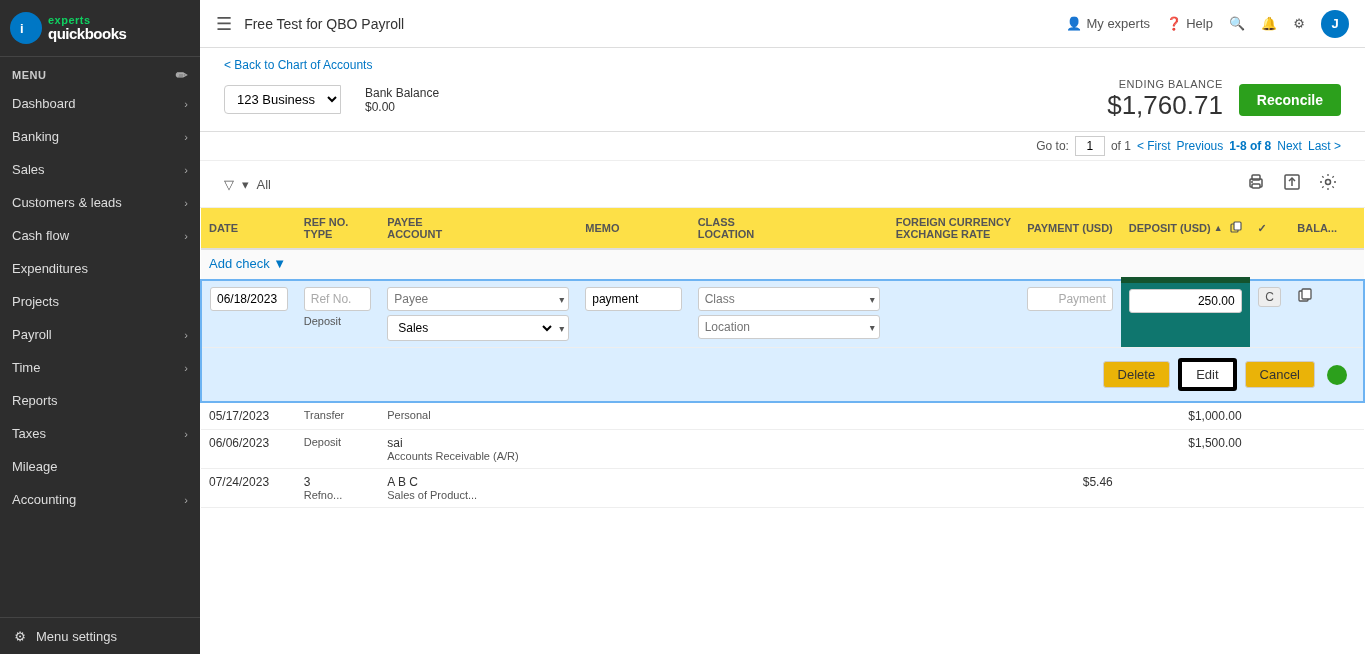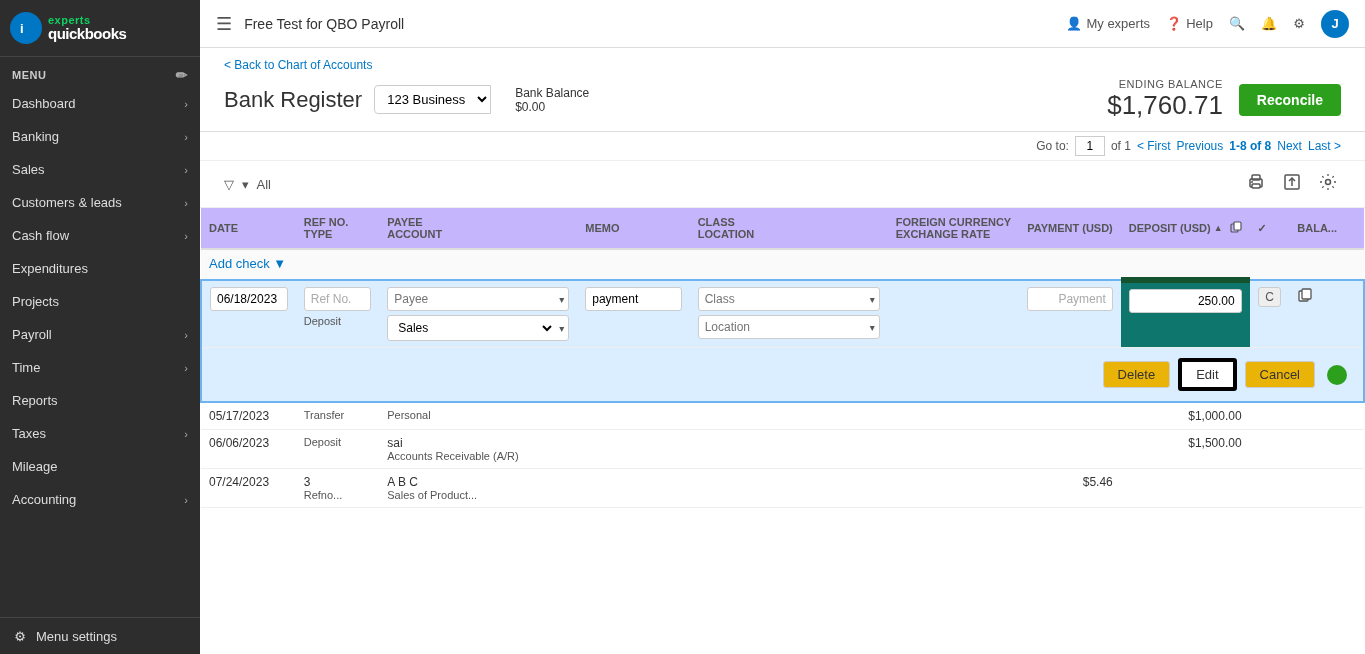--- a/index.html
+++ b/index.html
@@ -58,21 +58,21 @@
 
     
     .filter-bar { background: white; padding: 8px 24px; border-bottom: 1px solid #eee; display: flex; align-items: center; justify-content: space-between; }
     .filter-left { display: flex; align-items: center; gap: 8px; color: #555; font-size: 13px; cursor: pointer; }
     .filter-actions { display: flex; gap: 10px; }
     .filter-icon-btn { background: none; border: none; color: #555; cursor: pointer; font-size: 16px; padding: 4px; }
 
     
     .register-scroll { flex: 1; overflow-y: auto; background: white; }
     .register-table { width: 100%; border-collapse: collapse; font-size: 12px; }
-    .register-table th { background: #c4b5fd; color: #555; font-weight: 600; font-size: 11px; text-transform: uppercase; padding: 8px 8px; border-bottom: 2px solid #ddd; text-align: left; white-space: nowrap; position: sticky; top: 0; z-index: 5; }
+    .register-table th { background: #fde047; color: #555; font-weight: 600; font-size: 11px; text-transform: uppercase; padding: 8px 8px; border-bottom: 2px solid #ddd; text-align: left; white-space: nowrap; position: sticky; top: 0; z-index: 5; }
     .register-table td { padding: 6px 8px; border-bottom: 1px solid #eee; color: #333; vertical-align: top; }
     
     .add-check-row td { padding: 6px 8px; background: #fafafa; border-bottom: 1px solid #eee; }
     .add-check-btn { color: #0077c5; font-size: 13px; cursor: pointer; display: flex; align-items: center; gap: 4px; }
     
     .inline-input { border: 1px solid #ccc; border-radius: 3px; padding: 4px 6px; font-size: 12px; width: 100%; background: white; }
     .inline-input::placeholder { color: #aaa; }
     .inline-select-wrap { display: flex; align-items: center; border: 1px solid #ccc; border-radius: 3px; background: white; overflow: hidden; }
     .inline-select { border: none; outline: none; padding: 4px 6px; font-size: 12px; flex: 1; background: transparent; }
     .inline-select-chevron { padding: 4px 4px; color: #555; font-size: 10px; }
@@ -219,21 +219,20 @@
       <div class="top-bar-action">
         <span>⚙</span>
       </div>
       <div class="user-avatar">J</div>
     </div>
   </div>
 
   <div class="page-header">
     <div class="back-link">&lt; Back to Chart of Accounts</div>
     <div class="page-title-row">
-      <h1 class="page-title">Bank Register</h1>
       <div class="account-select-wrap">
         <select class="account-select">
           <option>123 Business</option>
         </select>
       </div>
       <div class="bank-balance">
         <span>Bank Balance</span>
         <span>$0.00</span>
       </div>
       <div class="page-title-right">

